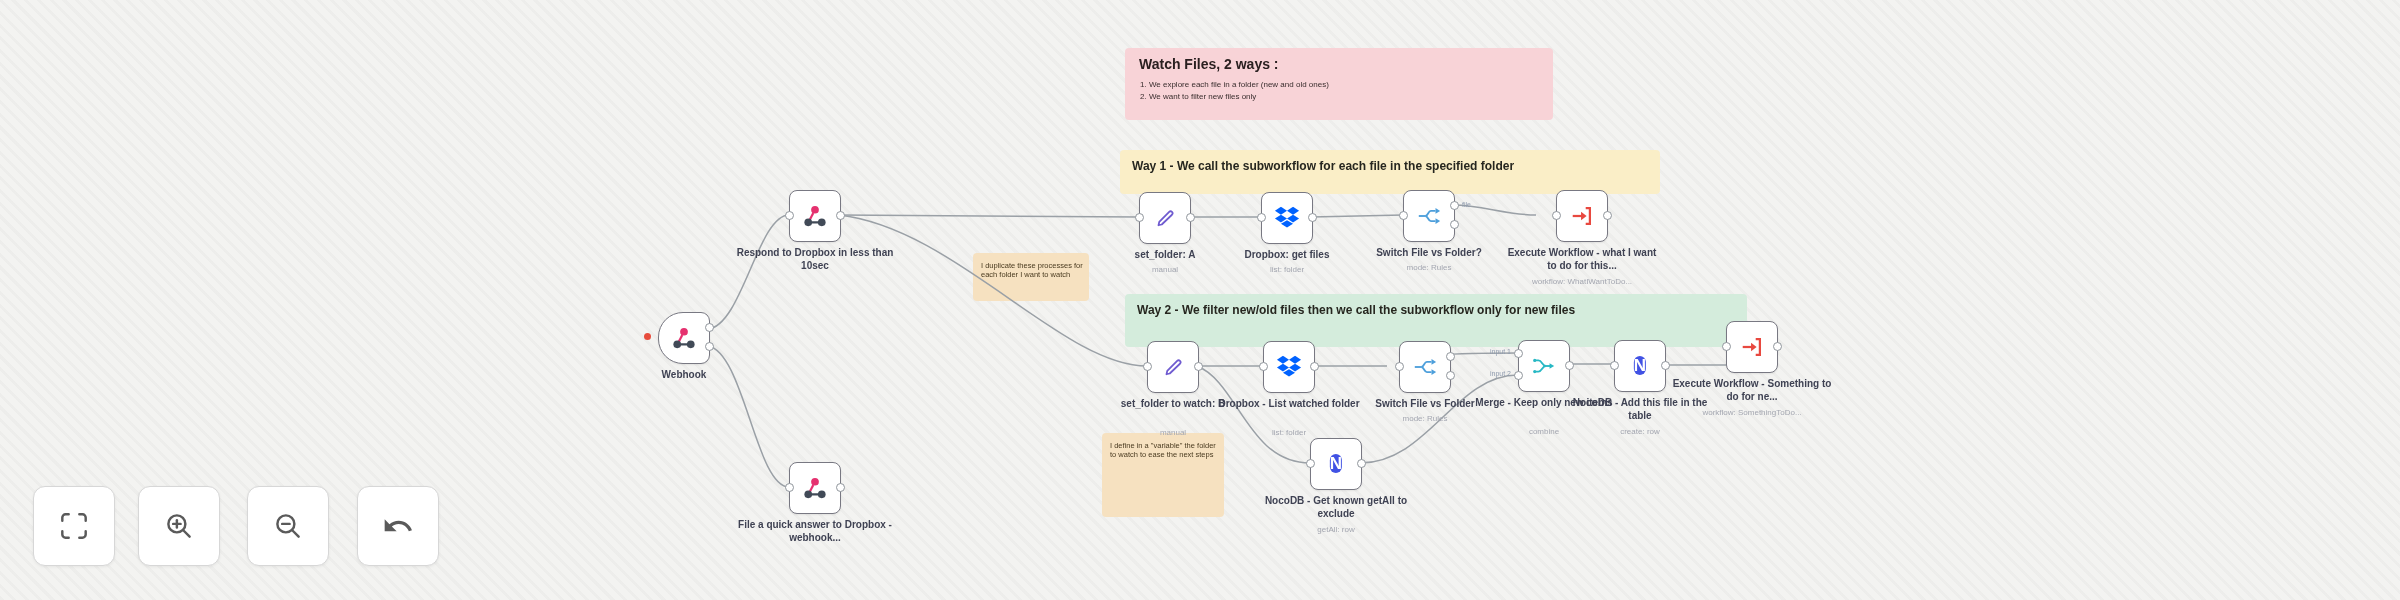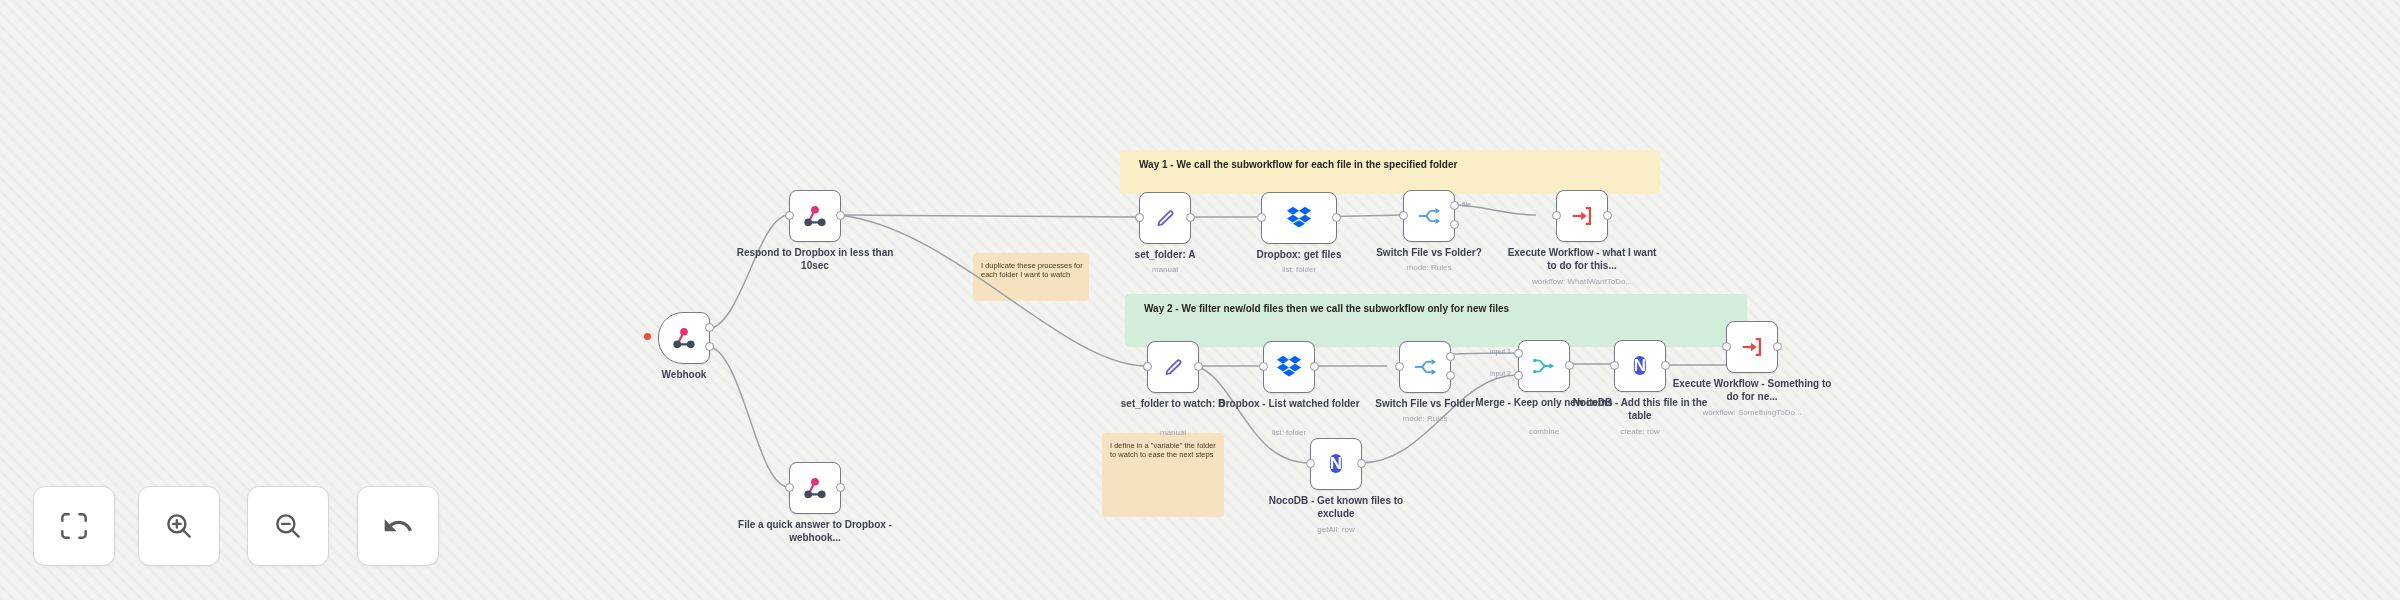--- a/index.html
+++ b/index.html
@@ -11,21 +11,21 @@
   .sticky .stitle{font-weight:bold;}
   .note-dropbox{left:628px;top:72px;width:322px;height:480px;background:#dcd9f2;}
   .note-dropbox .stitle{position:absolute;left:17px;top:10px;font-size:15px;color:#34345c;}
   .note-dropbox .sbody{position:absolute;left:17px;top:32px;width:290px;font-size:8.5px;color:#5b5b7d;}
   .note-watch{left:1125px;top:48px;width:428px;height:72px;background:#f8d3d7;}
   .note-watch .stitle{position:absolute;left:14px;top:8px;font-size:14px;color:#2a2020;}
   .note-watch .sitem{position:absolute;left:15px;font-size:8px;color:#3a2e2e;}
   .note-way{background:#faeec7;}
   .note-way1{left:1120px;top:150px;width:540px;height:44px;}
   .note-way2{left:1125px;top:294px;width:622px;height:53px;background:#d4ecdc;}
-  .note-way .wtitle,.note-way2 .wtitle{position:absolute;left:19px;top:9px;font-size:10px;font-weight:bold;color:#26261f;}
+  .note-way .wtitle,.note-way2 .wtitle{position:absolute;left:12px;top:9px;font-size:12px;font-weight:bold;color:#26261f;}
   .note-small{background:#f6e1c0;}
   .note-small .sbody{position:absolute;left:8px;top:8px;font-size:7.5px;color:#4a3b20;}
   .note-dup{left:973px;top:253px;width:116px;height:48px;}
   .note-var{left:1102px;top:433px;width:122px;height:84px;}
 
   #edges{position:absolute;left:0;top:0;z-index:2;}
   #edges path{fill:none;stroke:#9aa0a6;stroke-width:1.5px;}
 
   .node{position:absolute;width:50px;height:50px;background:#fff;border:1px solid #787882;
     border-radius:8px;z-index:3;box-shadow:0 1px 2px rgba(0,0,0,0.07);}
@@ -53,20 +53,25 @@
   .ctrl{position:absolute;width:80px;height:78px;background:#fff;border:1px solid #d7d7d7;
     border-radius:12px;box-shadow:0 1px 3px rgba(0,0,0,0.06);cursor:pointer;}
   .ctrl svg{position:absolute;left:50%;top:50%;transform:translate(-50%,-50%);}
 </style>
 </head>
 <body>
 
 <div id="canvas">
 
 
+  <div class="sticky note-watch">
+    <div class="stitle">Watch Files, 2 ways :</div>
+    <div class="sitem" style="top:32px;">1. We explore each file in a folder (new and old ones)</div>
+    <div class="sitem" style="top:44px;">2. We want to filter new files only</div>
+  </div>
 
   <div class="sticky note-way note-way1">
     <div class="wtitle">Way 1 - We call the subworkflow for each file in the specified folder</div>
   </div>
 
   <div class="sticky note-way2">
     <div class="wtitle">Way 2 - We filter new/old files then we call the subworkflow only for new files</div>
   </div>
 
   <div class="sticky note-small note-dup">
@@ -150,21 +155,21 @@
     <span class="port pout"></span>
     <span class="nicon">
       <svg width="26" height="26" viewBox="0 0 28 28">
           <path d="M10.5,21 L7,21.8 L7.8,18.3 L18.5,7.5 a2.1,2.1 0 0 1 3,3 Z" fill="none" stroke="#6f5bd0" stroke-width="1.9" stroke-linejoin="round"></path>
         </svg>
     </span>
     <div class="nlabel">set_folder: A</div>
     <div class="nsub one">manual</div>
   </div>
 
-  <div class="node" style="left:1261px;top:192px;padding-left:24px;">
+  <div class="node" style="left:1261px;top:192px;">
     <span class="port pin"></span>
     <span class="port pout"></span>
     <span class="nicon">
       <svg width="26" height="23" viewBox="0 0 28 24" fill="#0062ff">
           <polygon points="7.5,0 14,4.2 7.5,8.4 1,4.2"></polygon>
           <polygon points="20.5,0 27,4.2 20.5,8.4 14,4.2"></polygon>
           <polygon points="7.5,8.4 14,12.6 7.5,16.8 1,12.6"></polygon>
           <polygon points="20.5,8.4 27,12.6 20.5,16.8 14,12.6"></polygon>
           <polygon points="7.5,18.2 14,14.3 20.5,18.2 14,22.2"></polygon>
         </svg>
@@ -296,21 +301,21 @@
     <div class="nlabel">Execute Workflow - Something to do for ne...</div>
     <div class="nsub">workflow: SomethingToDo...</div>
   </div>
 
   <div class="node" style="left:1310px;top:438px;">
     <span class="port pin"></span>
     <span class="port pout"></span>
     <span class="nicon">
       <span class="noco">N</span>
     </span>
-    <div class="nlabel">NocoDB - Get known files to exclude</div>
+    <div class="nlabel">NocoDB - Get known getAll to exclude</div>
     <div class="nsub">getAll: row</div>
   </div>
 
   <div class="controls">
     <div class="ctrl" style="left:33px;top:486px;">
       <span>
       <svg width="34" height="34" viewBox="0 0 32 32" fill="none" stroke="#5a5a5a" stroke-width="2.3" stroke-linecap="round">
             <path d="M11,5 H8 a3,3 0 0 0 -3,3 V11"></path>
             <path d="M21,5 h3 a3,3 0 0 1 3,3 v3"></path>
             <path d="M11,27 H8 a3,3 0 0 1 -3,-3 V21"></path>

